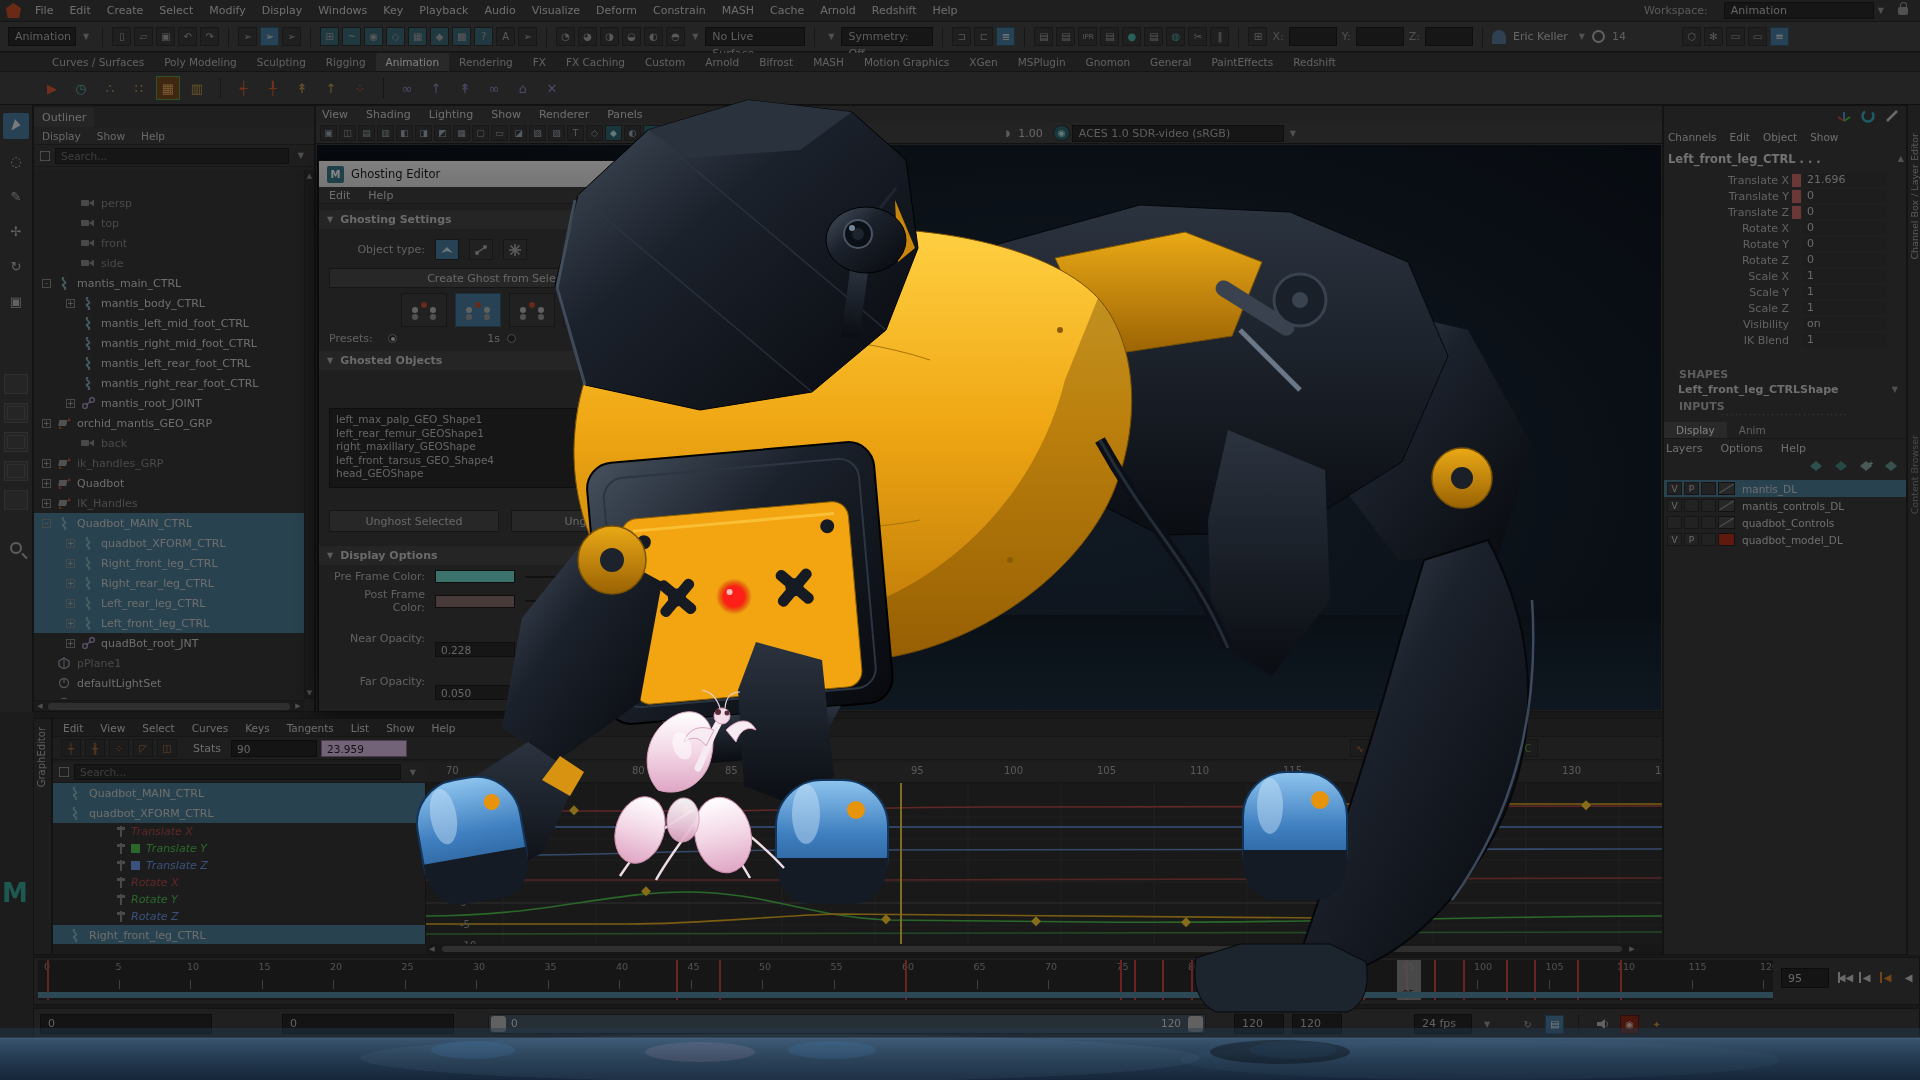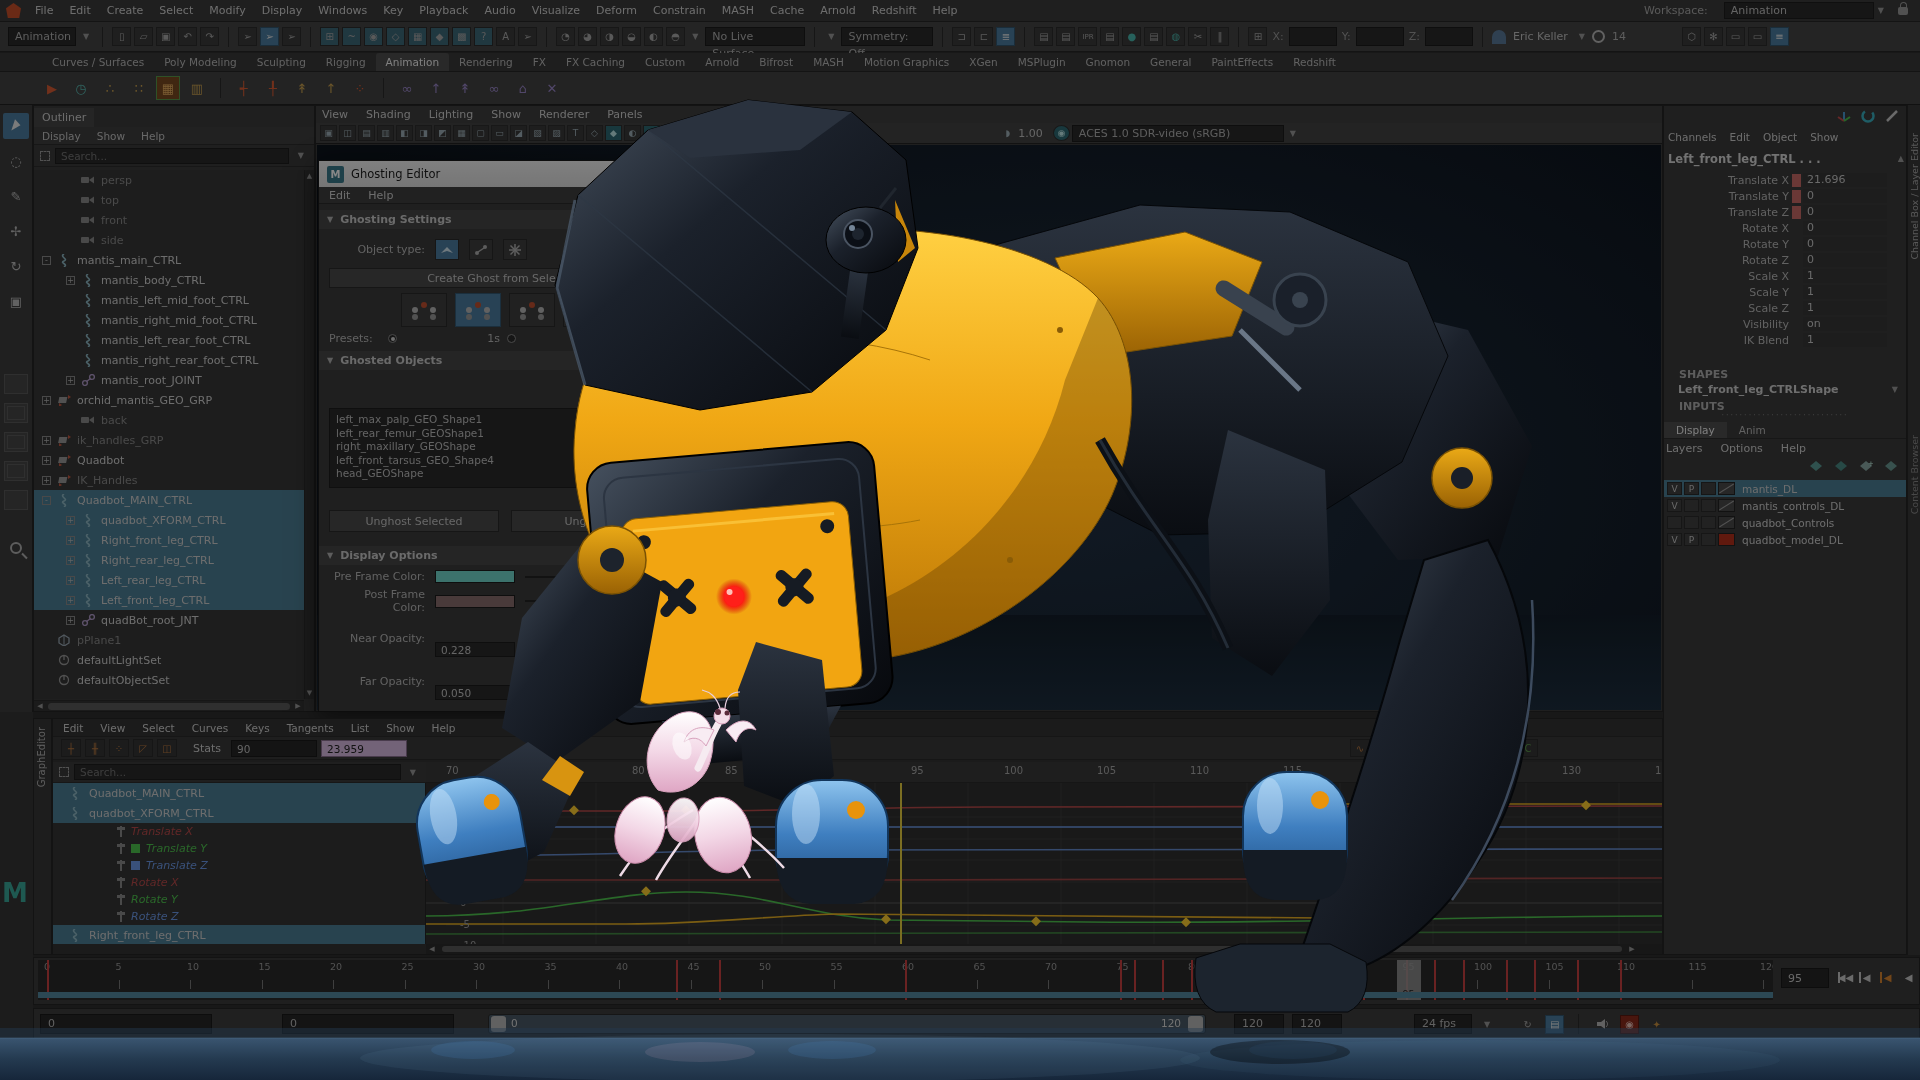--- a/index.html
+++ b/index.html
@@ -345,21 +345,21 @@
         <span class="mi">Display</span>
         <span class="mi">Show</span>
         <span class="mi">Help</span>
       </div>
     <div class="searchrow">
       <span class="selbox-ic"></span>
       <input placeholder="Search..." style="">
       <span class="ddarrow">▼</span>
     </div>
     <div id="otree">
-        <div class="orow dim" style="padding-left: 32px;">
+        <div class="orow dim" style="padding-left: 32px; margin-top: 23px;">
           <span class="exp none"></span>
           <span class="tico">
             <svg width="14" height="10">
               <rect x="0" y="2" width="8" height="6" rx="1" fill="#8a8a8a"></rect>
               <polygon points="8,5 13,1.5 13,8.5" fill="#8a8a8a"></polygon>
             </svg>
           </span>
           <span class="olabel">persp</span>
         </div>
         <div class="orow dim" style="padding-left: 32px;">

